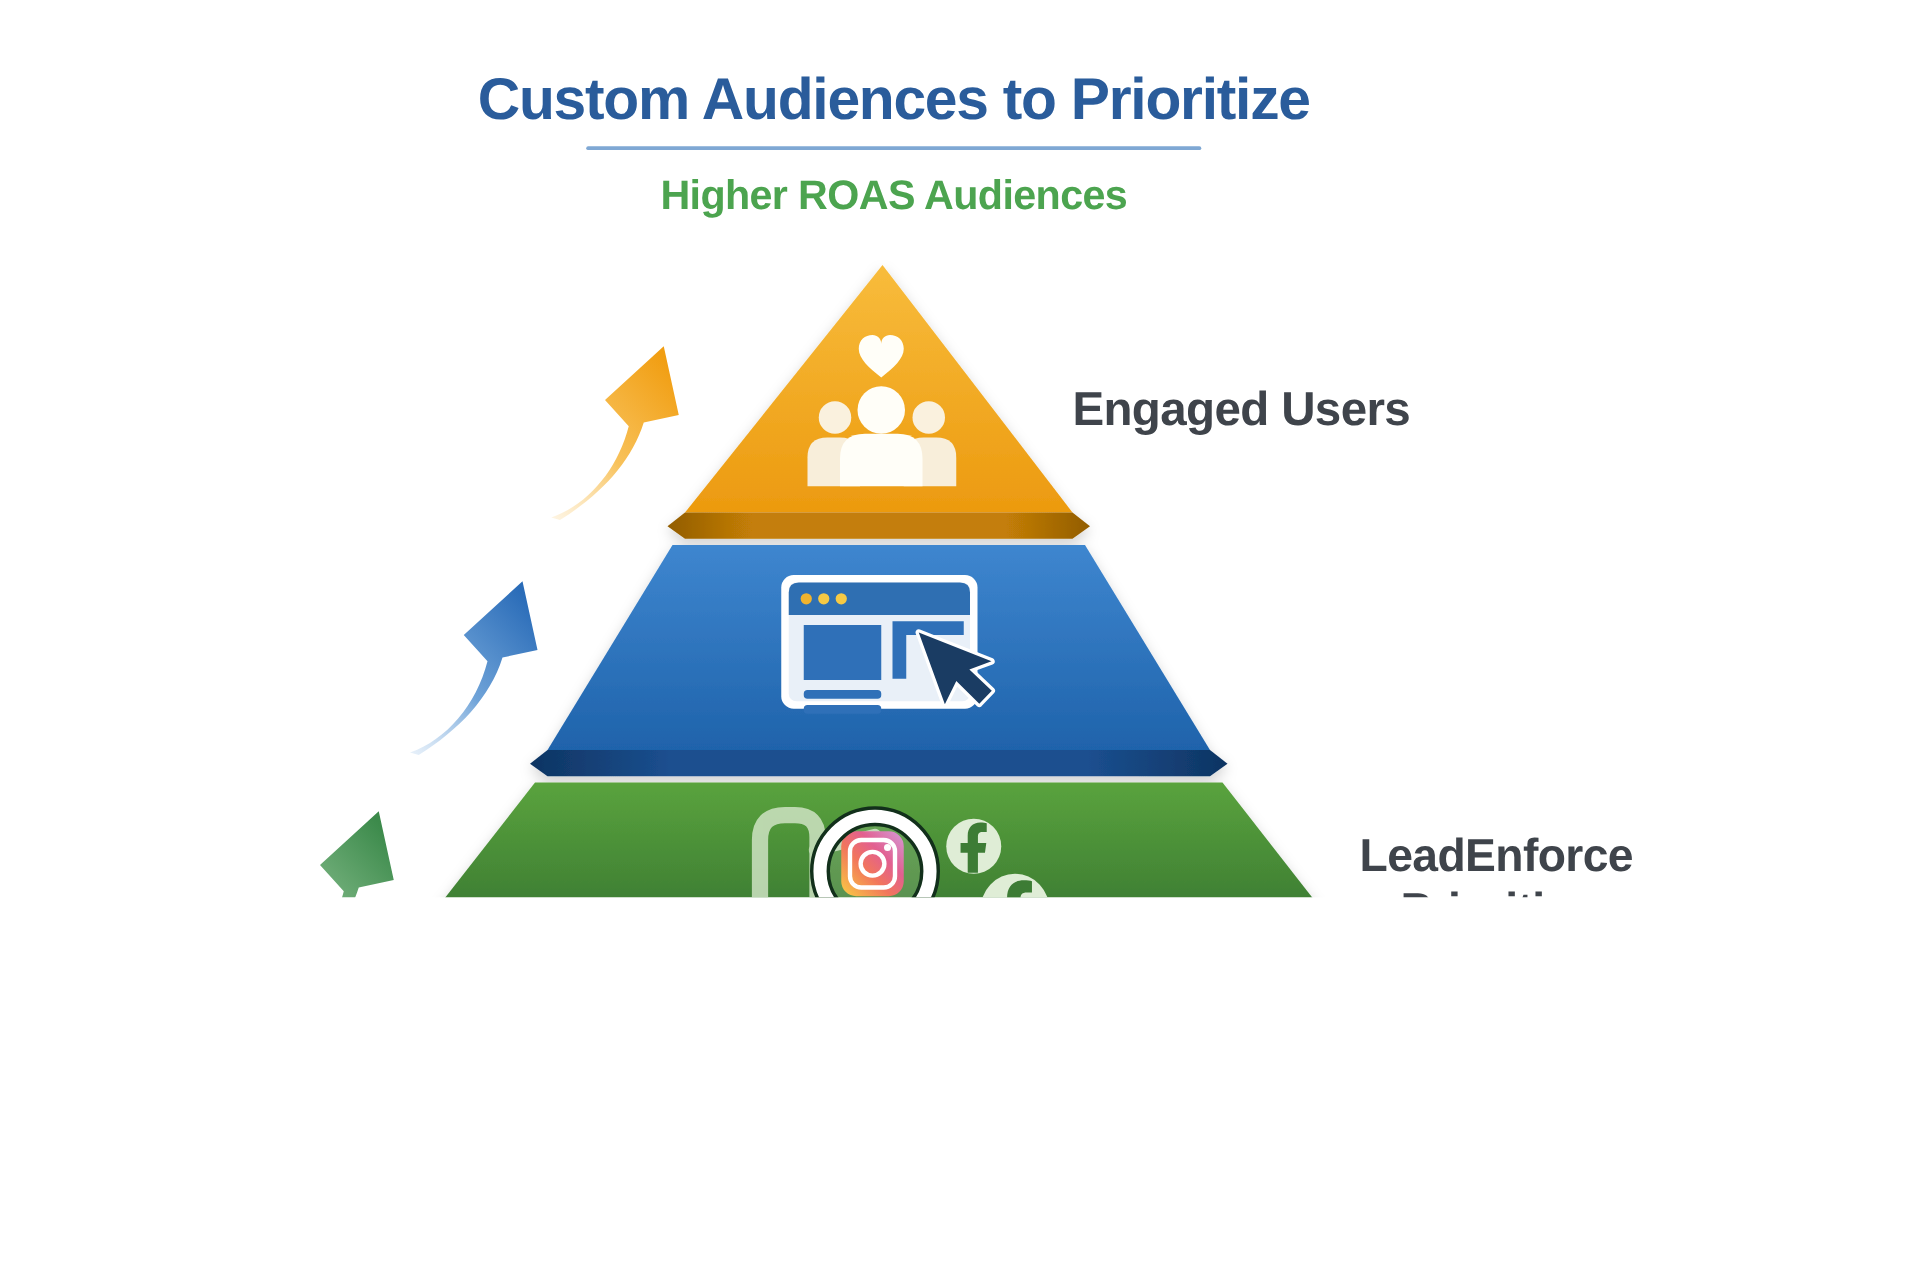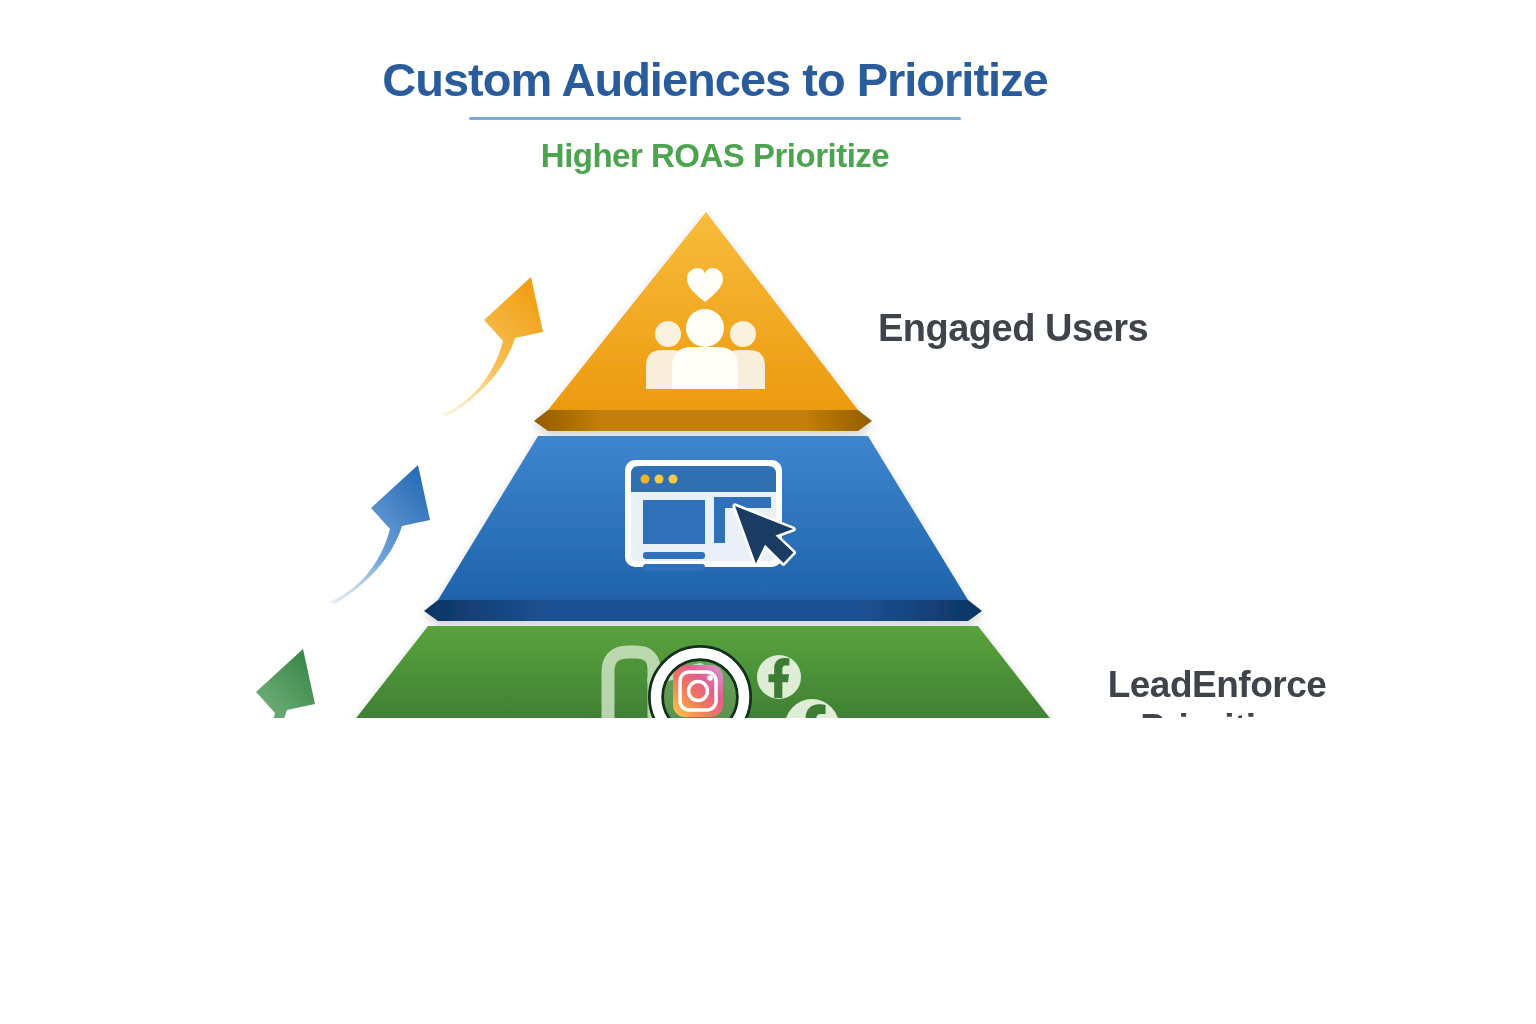--- a/index.html
+++ b/index.html
@@ -19,21 +19,21 @@
     width:492px;height:3px;border-radius:2px;
     background:var(--c-divider,#7FA8D4);
   }
   .subtitle{
     left:715px;top:156px;font-size:33px;font-weight:700;letter-spacing:-0.5px;
     color:var(--c-subtitle,#4CA44F);
   }
   .tier-label{
     position:absolute;transform:translate(-50%,-50%);
     font-size:38px;font-weight:700;letter-spacing:-0.5px;line-height:1.16;
-    color:var(--c-label,#3F444B);text-align:center;white-space:nowrap;margin-left:20px;
+    color:var(--c-label,#3F444B);text-align:center;white-space:nowrap;
   }
   .lbl-1{left:993px;top:328px;}
   .lbl-2{left:1115px;top:511px;}
   .lbl-3{left:1197px;top:707px;width:320px;white-space:normal;font-size:37px;}
 </style>
 </head>
 <body>
 
 <div class="stage">
 
@@ -191,16 +191,16 @@
           <circle cx="710" cy="678" r="2.8" fill="#FFFFFF"></circle>
         </g>
         <circle cx="700" cy="697" r="44" fill="none" stroke="#12301B" stroke-width="16"></circle>
         <circle cx="700" cy="697" r="44" fill="none" stroke="#FFFFFF" stroke-width="10.5"></circle>
       </g>
     </g>
   </svg>
 
   <div class="txt title">Custom Audiences to Prioritize</div>
   <div class="divider"></div>
-  <div class="txt subtitle">Higher ROAS Prioritize</div>
+  <div class="txt subtitle">Higher ROAS Audiences</div>
   <div class="tier-label lbl-1">Engaged Users</div>
   <div class="tier-label lbl-3">LeadEnforce Prioritize</div>
 </div>
 
 </body></html>

